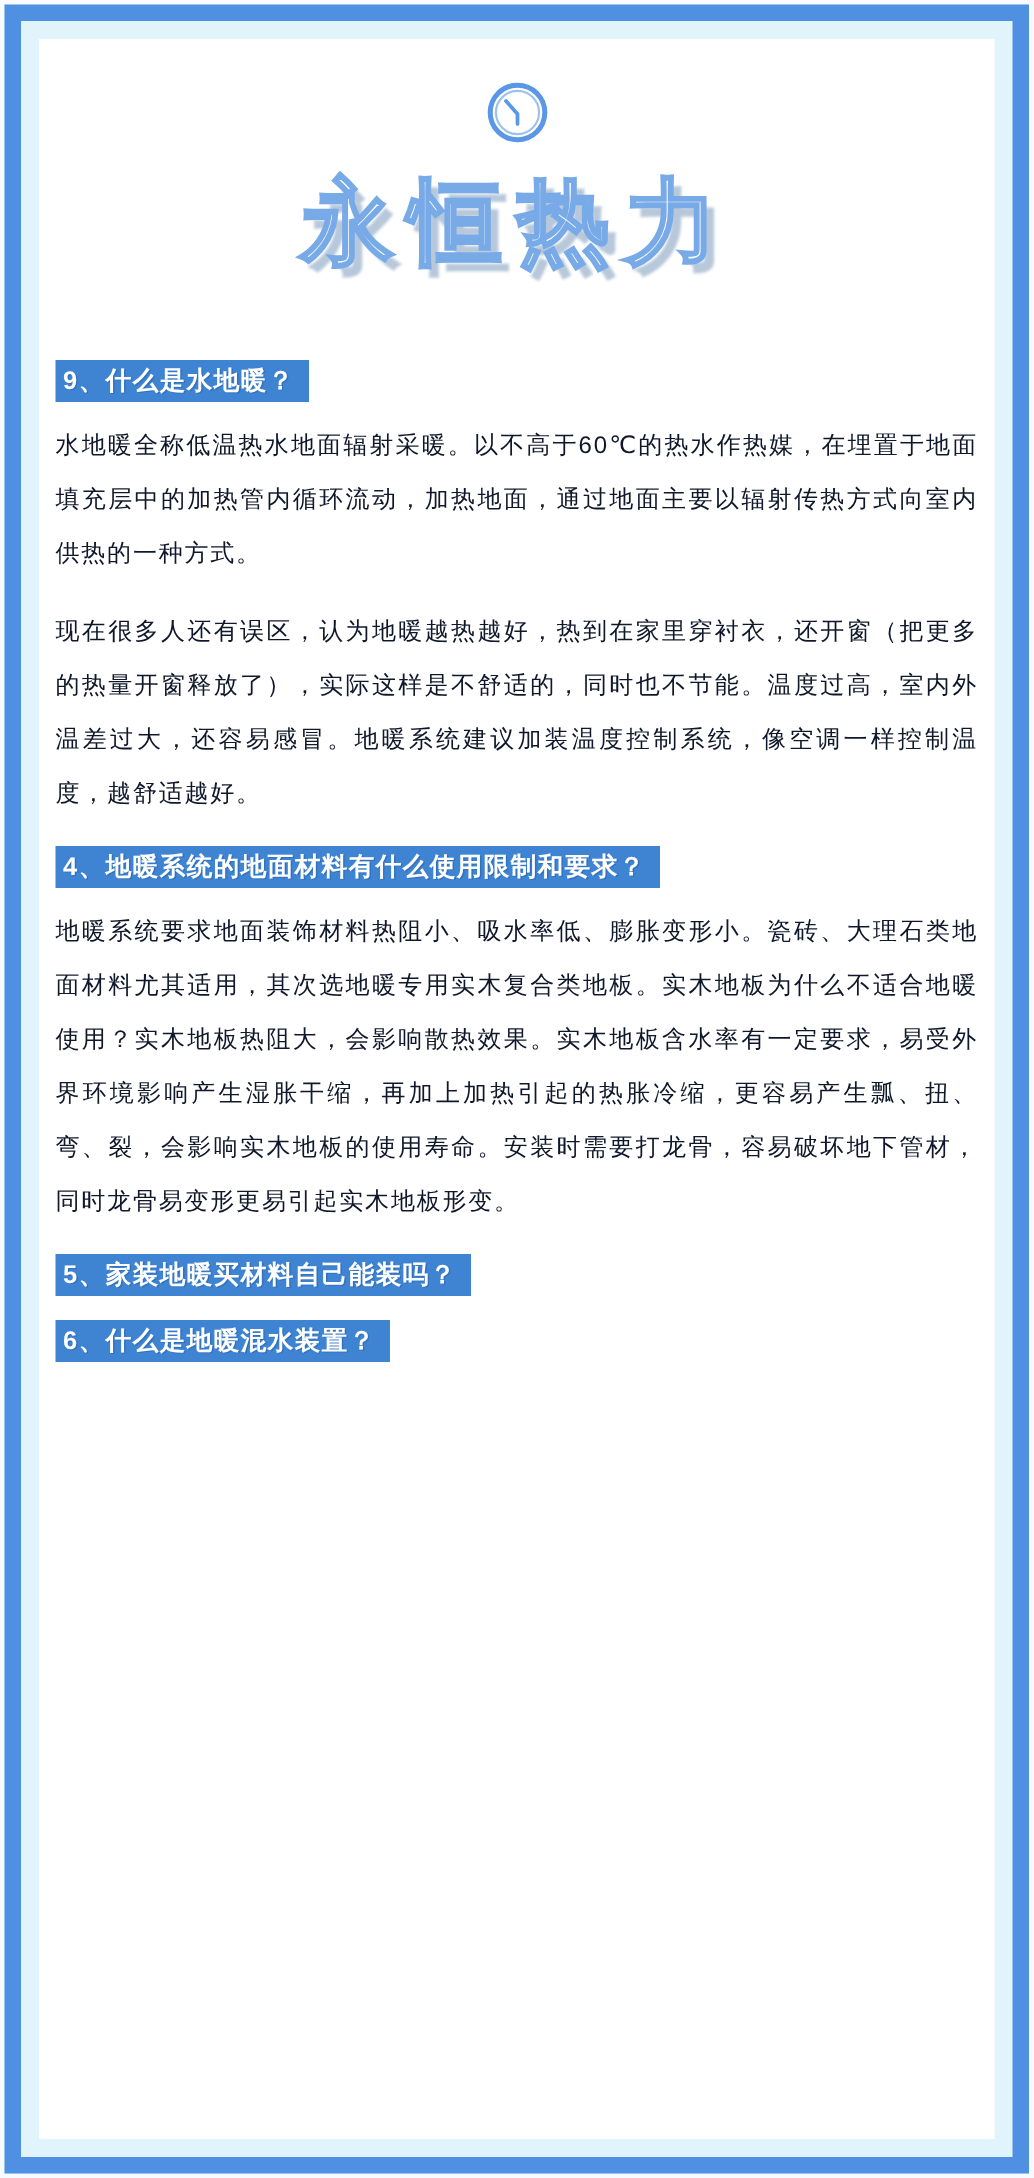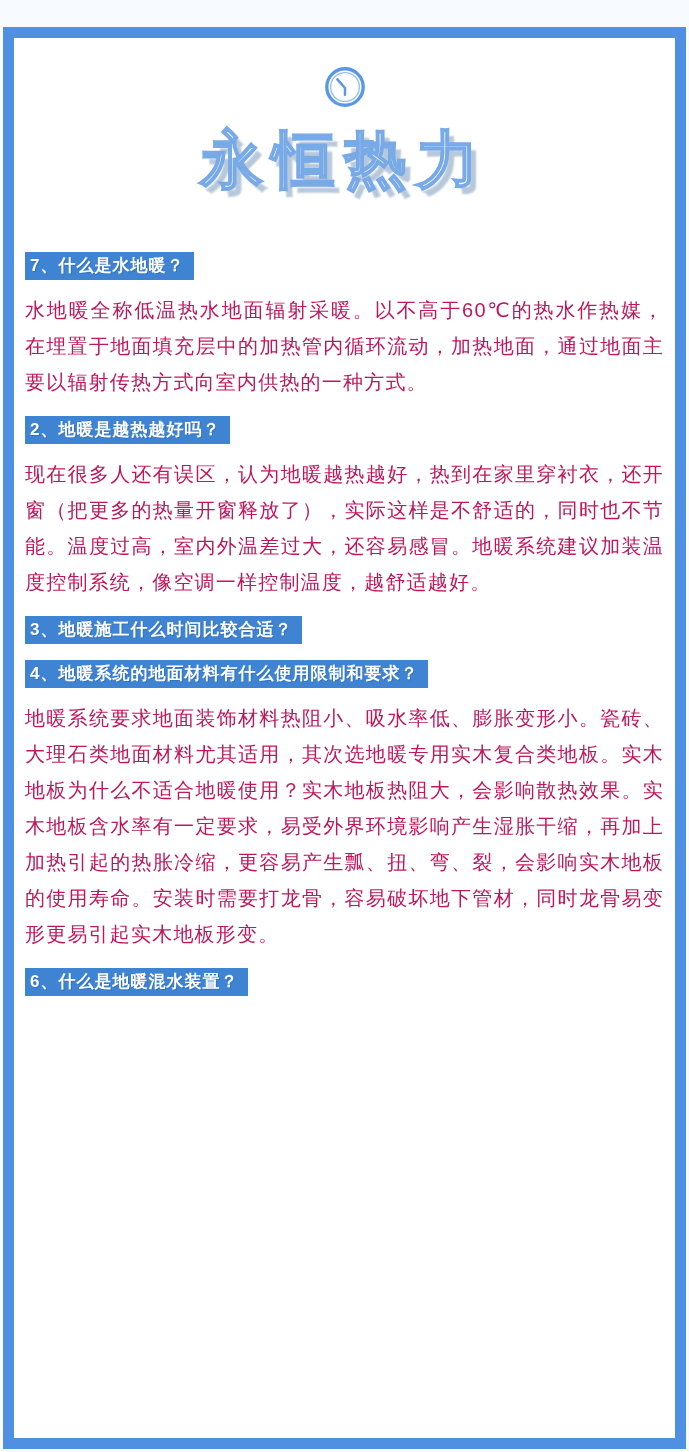--- a/index.html
+++ b/index.html
@@ -13,21 +13,21 @@
     margin: 0 auto;
     background: #f7fbff;
     overflow: hidden;
   }
 
   .frame {
     position: absolute;
     inset: 3px;
     border: 11px solid #4f90e2;
     background: #e2f4fb;
-    margin-top: 24px;
+    padding: 12px;
   }
 
   .content {
     width: 100%;
     height: 100%;
     background: #ffffff;
     padding: 26px 11px 16px 11px;
     overflow: hidden;
   }
 
@@ -56,24 +56,24 @@
     color: #ffffff;
     font-size: 17px;
     font-weight: bold;
     letter-spacing: 1px;
     padding: 2px 10px 3px 5px;
     text-shadow: 1px 1px 0 rgba(30,80,150,0.35);
   }
 
   .q-body {
     margin-top: 12px;
-    font-size: 20px;
+    font-size: 16px;
     line-height: 36px;
     letter-spacing: 1.2px;
-    color: #be185d;
+    color: #0f172a;
     text-align: justify;
   }
   .q-body + .q-body { margin-top: 0; }
 </style>
 </head>
 <body>
 
 <div class="page">
   <div class="frame">
     <div class="content">
@@ -83,39 +83,38 @@
           <svg width="46" height="46" viewBox="0 0 48 48" aria-hidden="true">
             <circle cx="24" cy="24" r="19" fill="none" stroke="#5a97e6" stroke-width="3.5"></circle>
             <circle cx="24" cy="24" r="15" fill="none" stroke="#9cc0f0" stroke-width="1.5"></circle>
             <path d="M16 16 L24 25 L24 32" fill="none" stroke="#5a97e6" stroke-width="2.6" stroke-linecap="round" stroke-linejoin="round"></path>
           </svg>
         </div>
         <div class="brand-title">永恒热力</div>
       </div>
 
       <div class="section first">
-        <div class="q-heading">7、什么是水地暖？</div>
+        <div class="q-heading">9、什么是水地暖？</div>
         <p class="q-body">水地暖全称低温热水地面辐射采暖。以不高于60℃的热水作热媒，在埋置于地面填充层中的加热管内循环流动，加热地面，通过地面主要以辐射传热方式向室内供热的一种方式。</p>
       </div>
 
       <div class="section">
-        <div class="q-heading">2、地暖是越热越好吗？</div>
         <p class="q-body">现在很多人还有误区，认为地暖越热越好，热到在家里穿衬衣，还开窗（把更多的热量开窗释放了），实际这样是不舒适的，同时也不节能。温度过高，室内外温差过大，还容易感冒。地暖系统建议加装温度控制系统，像空调一样控制温度，越舒适越好。</p>
       </div>
 
       <div class="section">
-        <div class="q-heading">3、地暖施工什么时间比较合适？</div>
       </div>
 
       <div class="section">
         <div class="q-heading">4、地暖系统的地面材料有什么使用限制和要求？</div>
         <p class="q-body">地暖系统要求地面装饰材料热阻小、吸水率低、膨胀变形小。瓷砖、大理石类地面材料尤其适用，其次选地暖专用实木复合类地板。实木地板为什么不适合地暖使用？实木地板热阻大，会影响散热效果。实木地板含水率有一定要求，易受外界环境影响产生湿胀干缩，再加上加热引起的热胀冷缩，更容易产生瓢、扭、弯、裂，会影响实木地板的使用寿命。安装时需要打龙骨，容易破坏地下管材，同时龙骨易变形更易引起实木地板形变。</p>
       </div>
 
       <div class="section">
+        <div class="q-heading">5、家装地暖买材料自己能装吗？</div>
       </div>
 
       <div class="section">
         <div class="q-heading">6、什么是地暖混水装置？</div>
         
       </div>
 
     </div>
   </div>
 </div>

